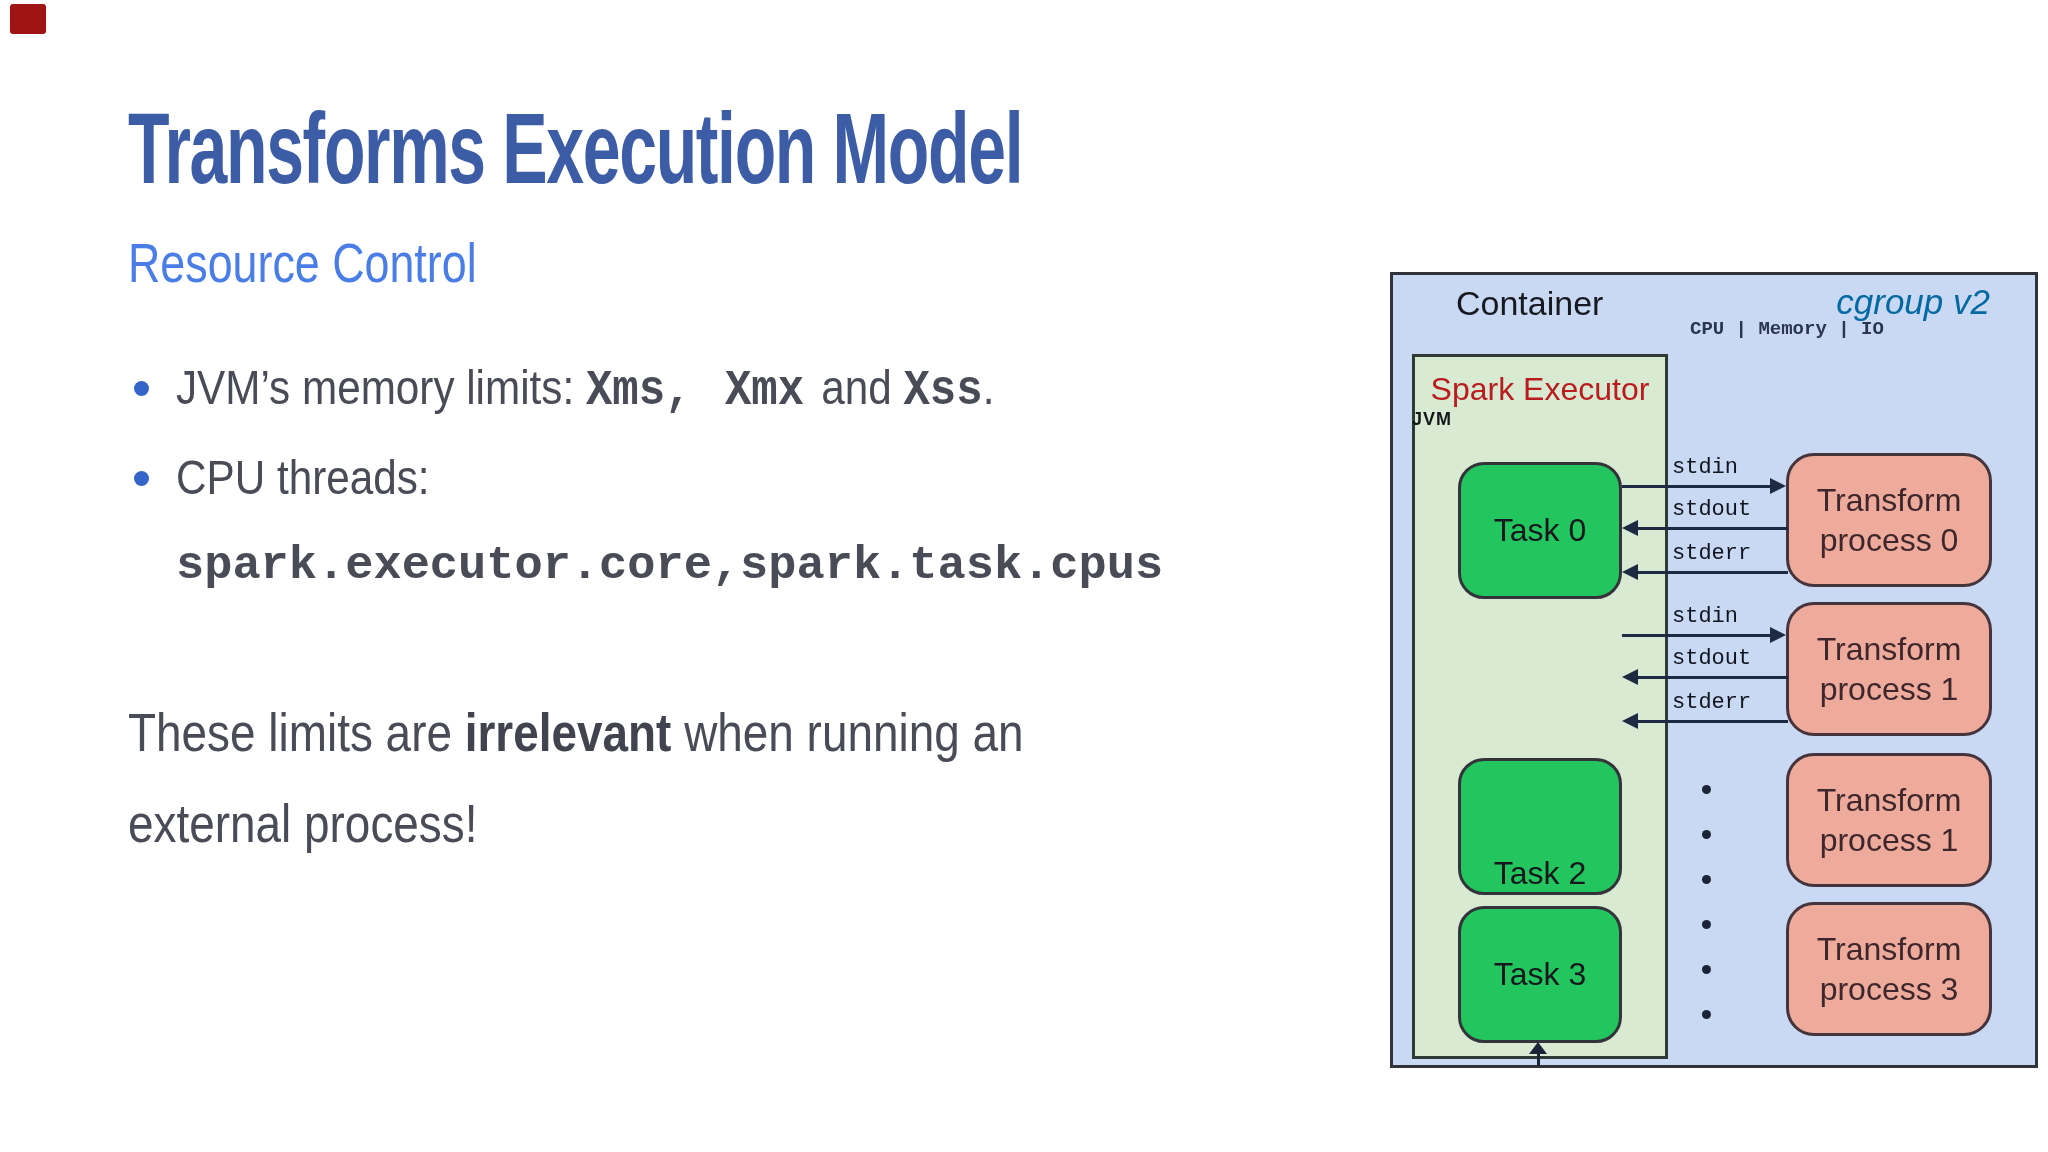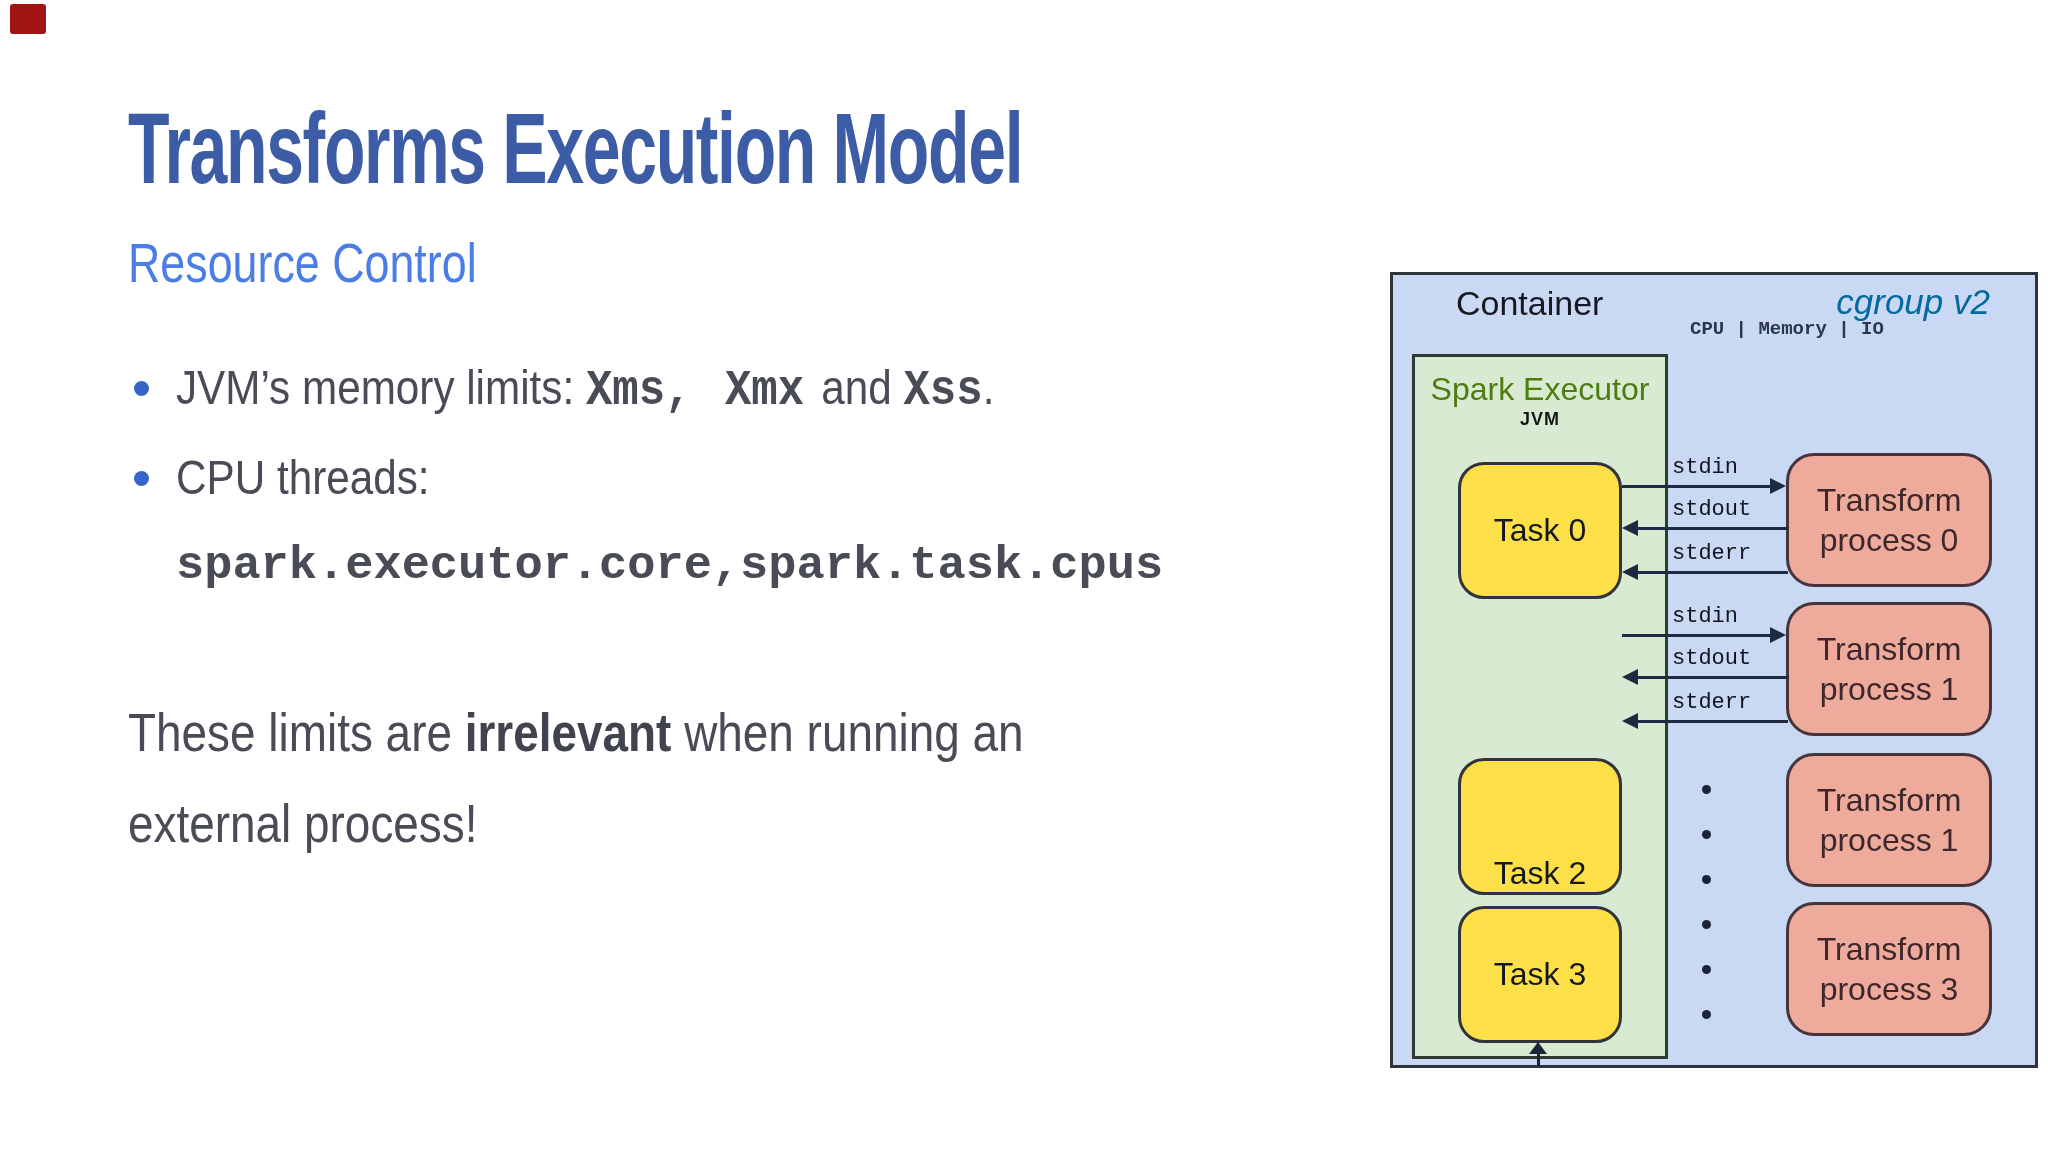--- a/index.html
+++ b/index.html
@@ -88,30 +88,30 @@
     font-size: 19px; font-weight: 700; color: #2c3550;
     text-align: left; line-height: 24px;
   }
   .executor-box {
     left: 1412px; top: 354px; width: 256px; height: 705px;
     background: #d9ead3; border: 3px solid #2f3a33;
     box-sizing: border-box;
   }
   .executor-title {
     left: 1412px; top: 370px; width: 256px;
-    text-align: center; font-size: 32px; color: #4d7c0f; line-height: 38px;
+    text-align: center; font-size: 32px; color: #b91c1c; line-height: 38px;
   }
   .executor-sub {
     left: 1412px; top: 408px; width: 256px;
-    text-align: center; font-size: 18px; font-weight: 600;
+    font-size: 18px; font-weight: 600;
     letter-spacing: 1px; color: #14171a; line-height: 22px;
   }
   .task {
     left: 1458px; width: 164px; height: 137px;
-    background: #fde047; border: 3px solid #33343a;
+    background: #22c55e; border: 3px solid #33343a;
     border-radius: 26px; box-sizing: border-box;
     display: flex; align-items: center; justify-content: center;
     font-size: 32px; color: #17181d;
   }
   .t0 { top: 462px; } .t1 { top: 610px; } .t2 { top: 758px; align-items: flex-end; } .t3 { top: 906px; }
   .process {
     left: 1786px; width: 206px; height: 134px;
     background: #eeab9c; border: 3px solid #45343b;
     border-radius: 28px; box-sizing: border-box;
     display: flex; flex-direction: column; align-items: center; justify-content: center;

